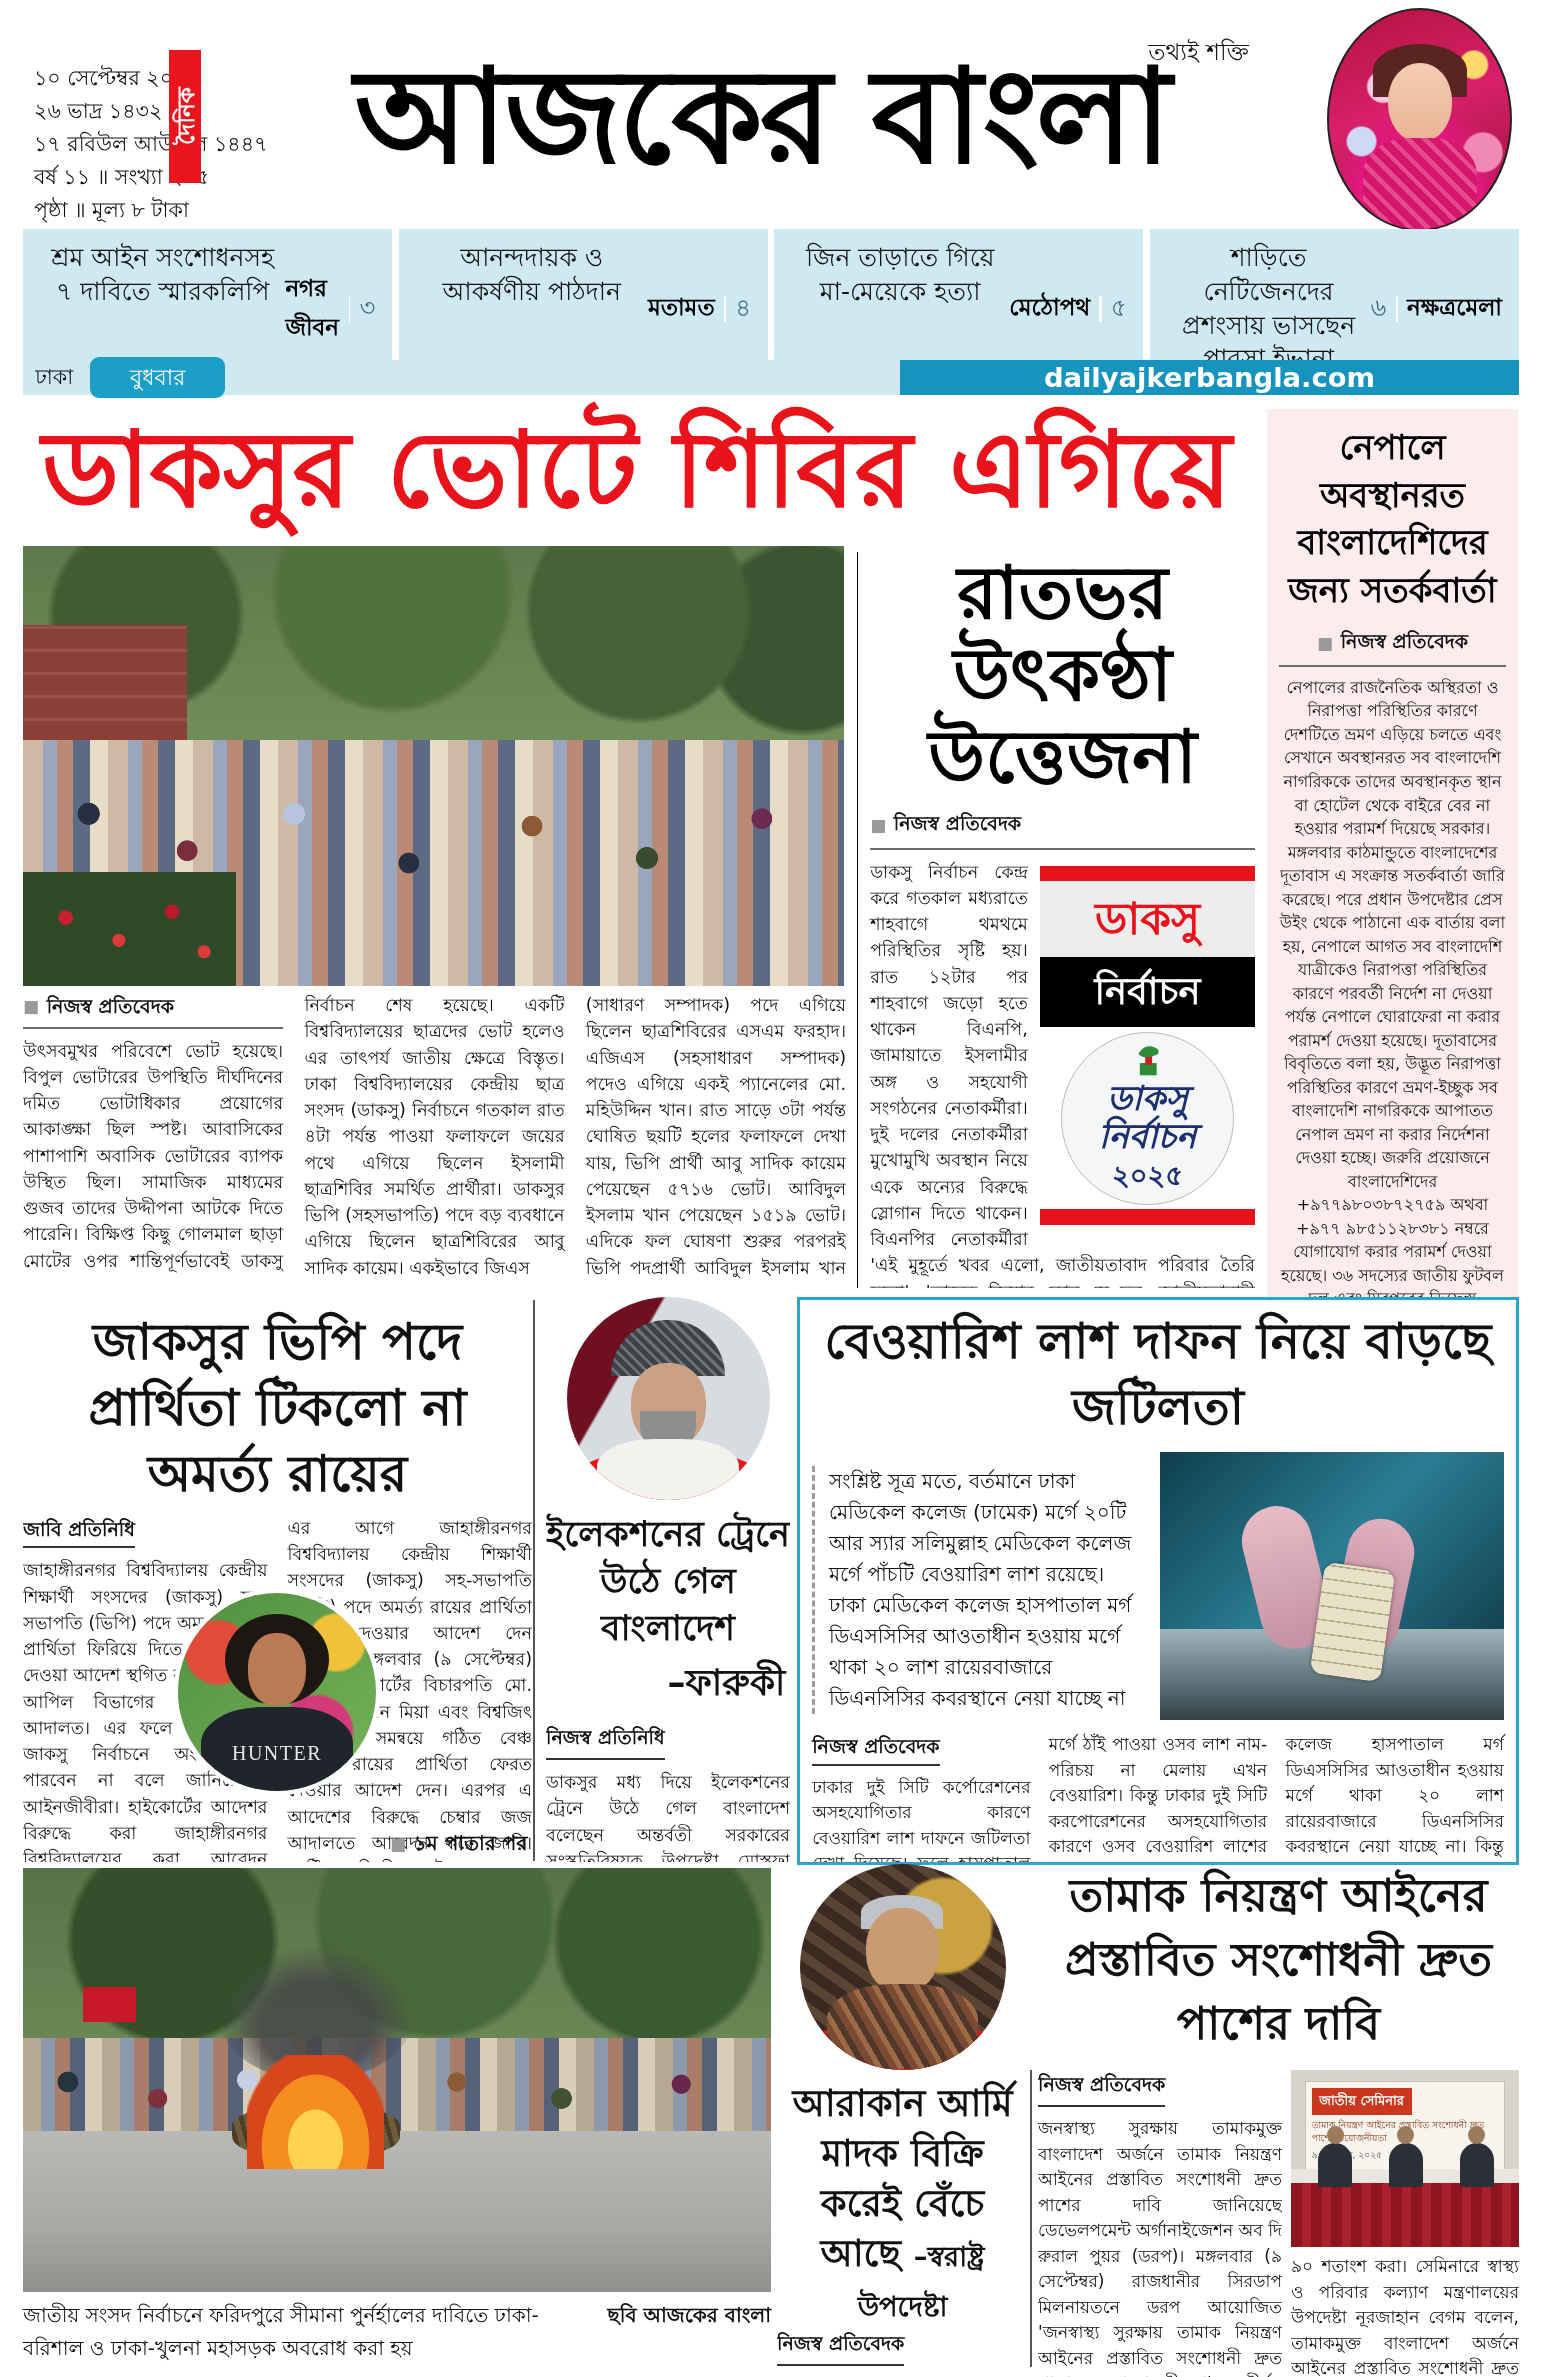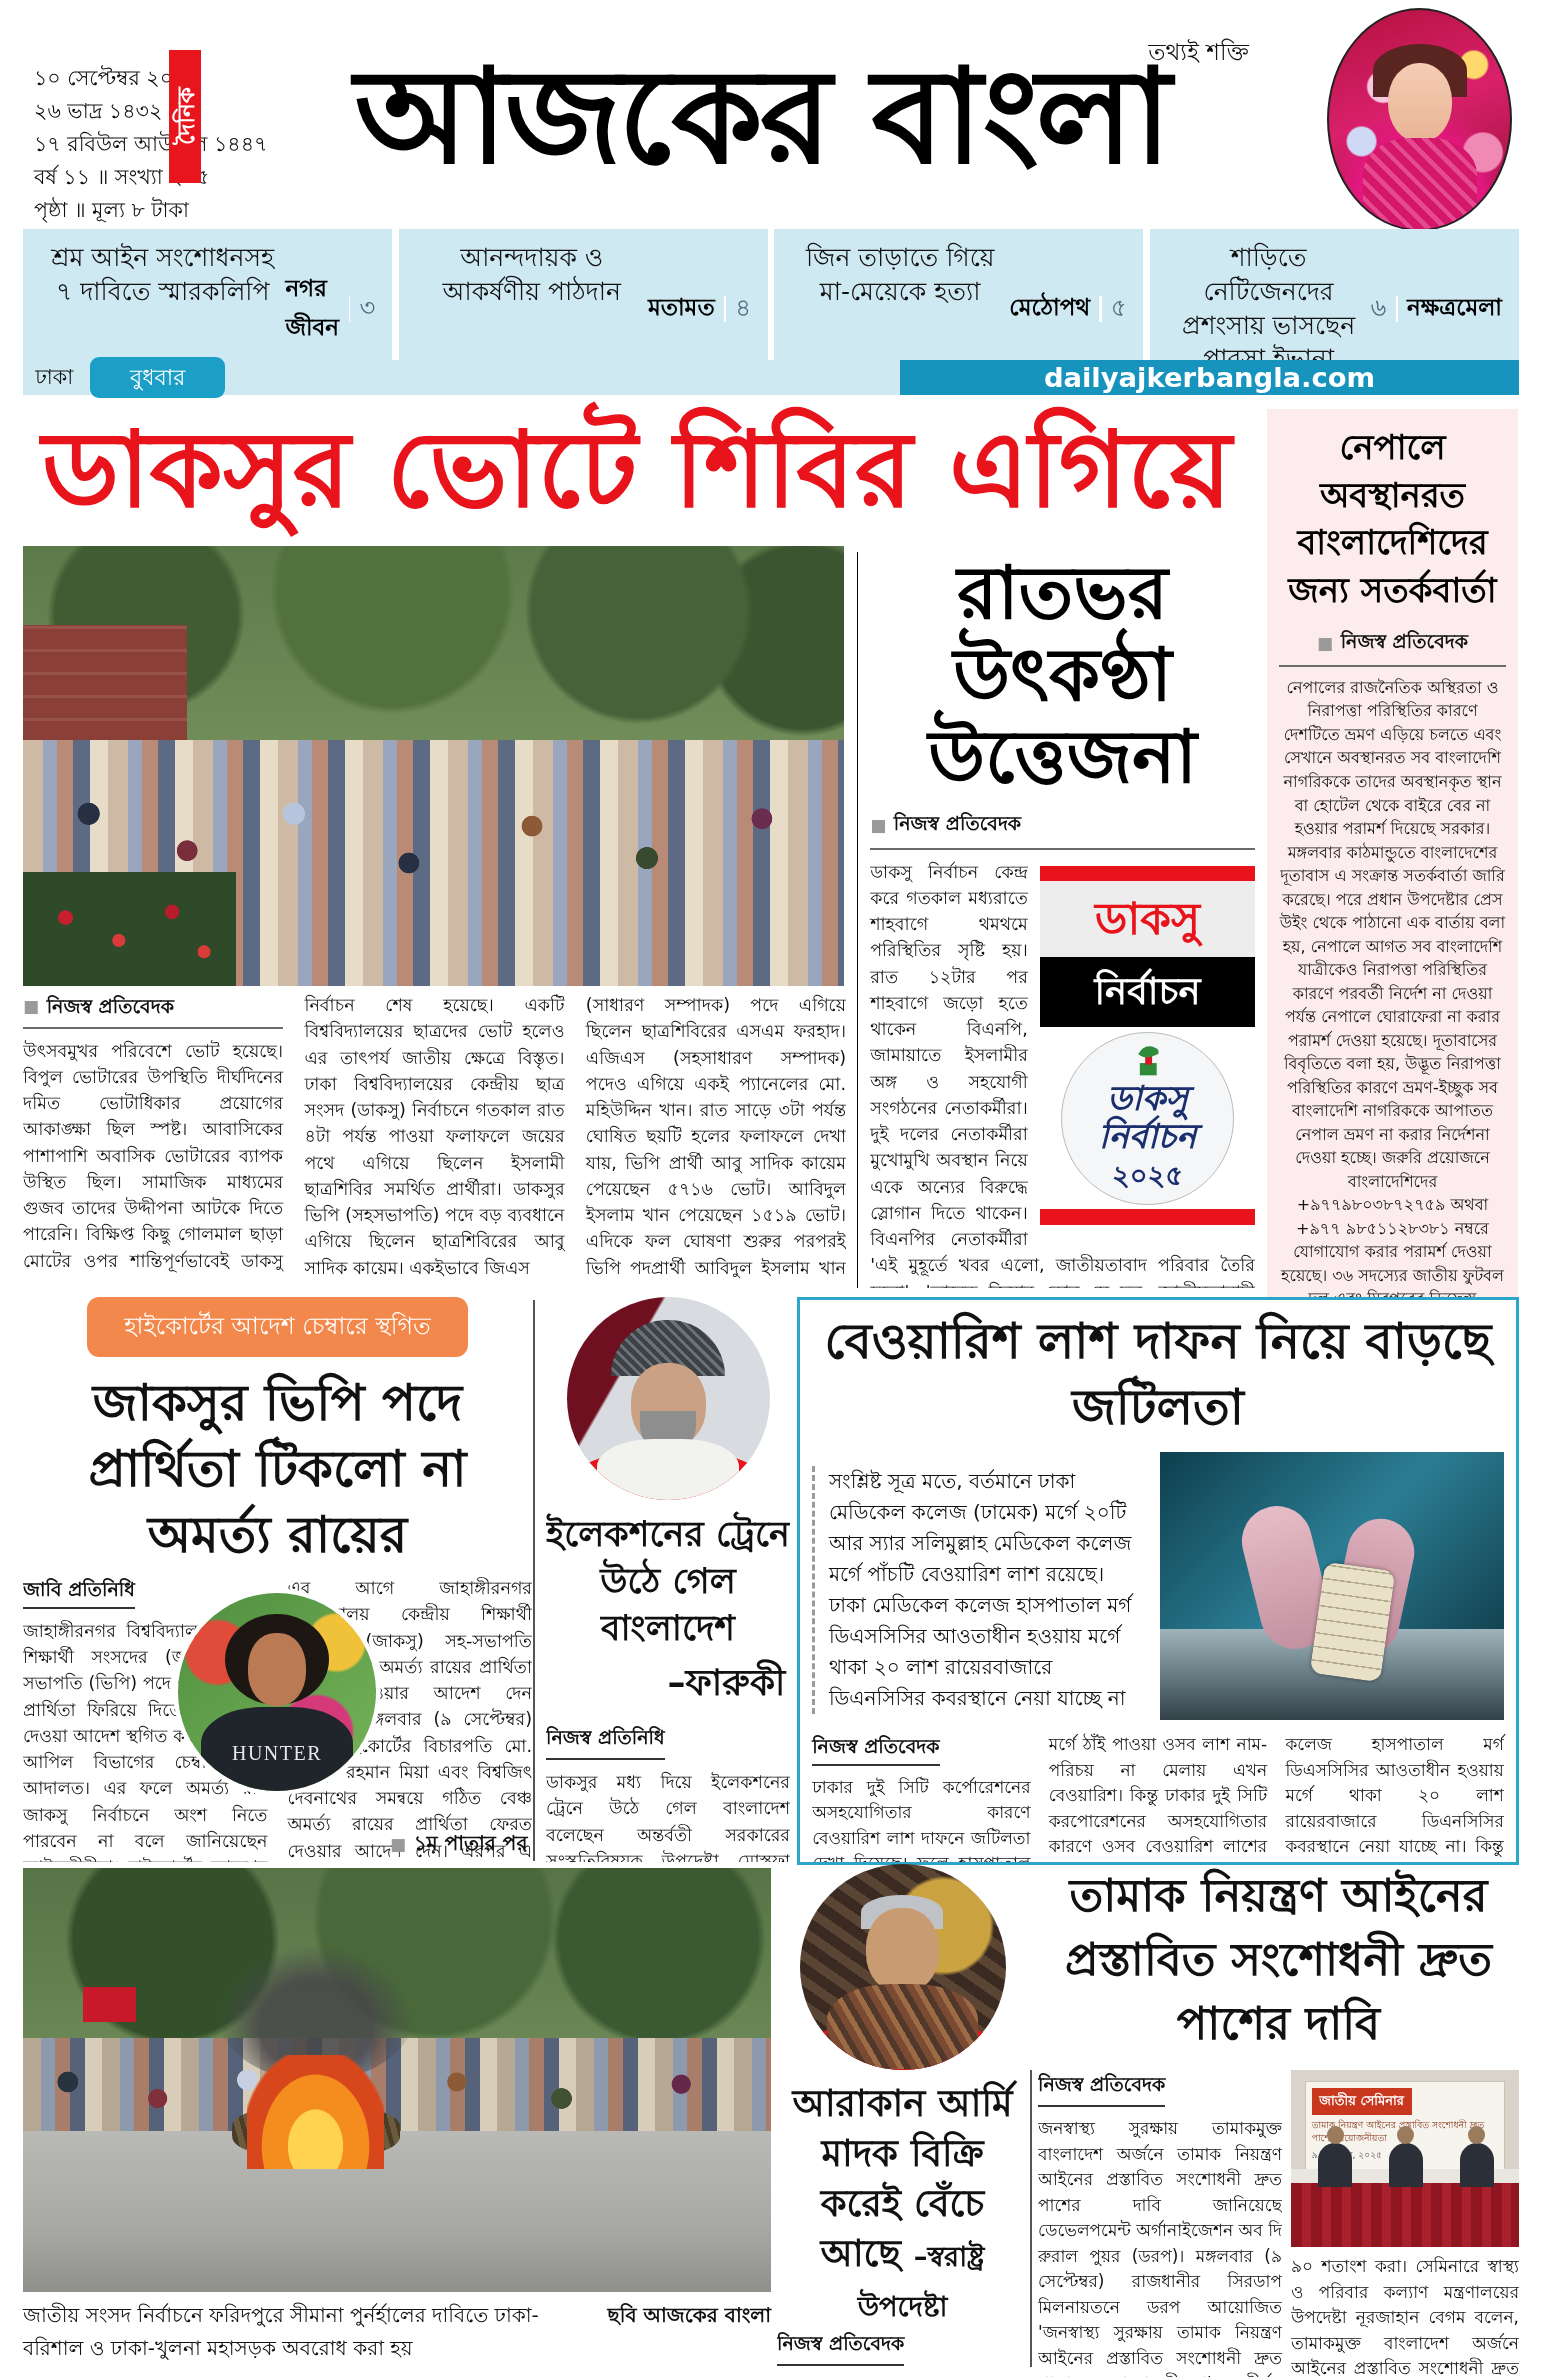--- a/index.html
+++ b/index.html
@@ -350,21 +350,20 @@
     </div>
     <p>উৎসবমুখর পরিবেশে ভোট হয়েছে। বিপুল ভোটারের উপস্থিতি দীর্ঘদিনের দমিত ভোটাধিকার প্রয়োগের আকাঙ্ক্ষা ছিল স্পষ্ট। আবাসিকের পাশাপাশি অবাসিক ভোটারের ব্যাপক উস্থিত ছিল। সামাজিক মাধ্যমের গুজব তাদের উদ্দীপনা আটকে দিতে পারেনি। বিক্ষিপ্ত কিছু গোলমাল ছাড়া মোটের ওপর শান্তিপূর্ণভাবেই ডাকসু নির্বাচন শেষ হয়েছে। একটি বিশ্ববিদ্যালয়ের ছাত্রদের ভোট হলেও এর তাৎপর্য জাতীয় ক্ষেত্রে বিস্তৃত। ঢাকা বিশ্ববিদ্যালয়ের কেন্দ্রীয় ছাত্র সংসদ (ডাকসু) নির্বাচনে গতকাল রাত ৪টা পর্যন্ত পাওয়া ফলাফলে জয়ের পথে এগিয়ে ছিলেন ইসলামী ছাত্রশিবির সমর্থিত প্রার্থীরা। ডাকসুর ভিপি (সহসভাপতি) পদে বড় ব্যবধানে এগিয়ে ছিলেন ছাত্রশিবিরের আবু সাদিক কায়েম। একইভাবে জিএস</p>
     <p>(সাধারণ সম্পাদক) পদে এগিয়ে ছিলেন ছাত্রশিবিরের এসএম ফরহাদ। এজিএস (সহসাধারণ সম্পাদক) পদেও এগিয়ে একই প্যানেলের মো. মহিউদ্দিন খান। রাত সাড়ে ৩টা পর্যন্ত ঘোষিত ছয়টি হলের ফলাফলে দেখা যায়, ভিপি প্রার্থী আবু সাদিক কায়েম পেয়েছেন ৫৭১৬ ভোট। আবিদুল ইসলাম খান পেয়েছেন ১৫১৯ ভোট। এদিকে ফল ঘোষণা শুরুর পরপরই ভিপি পদপ্রার্থী আবিদুল ইসলাম খান আবিদ তা প্রত্যাখ্যান করেন। ডাকসু নির্বাচনের ফল প্রত্যাখ্যান করে মধ্যরাতে ক্যাম্পাসে বিক্ষোভ করেন ছাত্রশিবির ছাড়া অন্যান্য প্যানেল সমর্থকরা। তারা অভিযোগ করেন, পরিকল্পিতভাবে কারচুপির মাধ্যমে ছাত্রশিবির প্রার্থীদের বিজয়ী ঘোষণা করা হয়েছে। দীর্ঘ প্রতীক্ষা, নানা নাটকীয়তা ও অনিশ্চয়তা কাটিয়ে অবশেষে অনুষ্ঠিত হলো ঢাকা বিশ্ববিদ্যালয় কেন্দ্রীয় ছাত্র সংসদ (ডাকসু) ও হল সংসদ নির্বাচনের ভোট। গতকাল দিনভর প্রার্থীদের পাল্টাপাল্টি অভিযোগ ছাড়া প্রায়</p>
 
   </div>
 
   <div class="vrule" style="left:533px;top:1300px;height:561px;"></div>
   <div class="vrule" style="left:1030px;top:2070px;height:297px;"></div>
 
   <div class="jucsu">
-    <div class="tag">হাইকোর্টের আদেশ চেম্বারে স্থগিত</div>
     <div class="jucsu-h">জাকসুর ভিপি পদে প্রার্থিতা টিকলো না অমর্ত্য রায়ের</div>
     <div class="jucsu-cols">
       <span class="byline-under">জাবি প্রতিনিধি</span>
       <p style="margin:0 0 7.6px 0;">জাহাঙ্গীরনগর বিশ্ববিদ্যালয় কেন্দ্রীয় শিক্ষার্থী সংসদের (জাকসু) সহ-সভাপতি (ভিপি) পদে অমর্ত্য রায়ের প্রার্থিতা ফিরিয়ে দিতে হাইকোর্টের দেওয়া আদেশ স্থগিত করে দিয়েছেন আপিল বিভাগের চেম্বার জজ আদালত। এর ফলে অমর্ত্য রায় জাকসু নির্বাচনে অংশ নিতে পারবেন না বলে জানিয়েছেন আইনজীবীরা। হাইকোর্টের আদেশর বিরুদ্ধে করা জাহাঙ্গীরনগর বিশ্ববিদ্যালয়ের করা আবেদন শুনানি নিয়ে মঙ্গলবার (৯ সেপ্টেম্বর) আপিল বিভাগের বিচারপতি মো. রেজাউল হক এর চেম্বার জজ আদালত এই আদেশ দেন। আদালতে জাহাঙ্গীরনগর বিশ্ববিদ্যালয়ের আবেদনের পক্ষে শুনানি করেন অ্যাডভোকেট মোহাম্মদ শিশির মনির। অন্যদিকে রিটের পক্ষে শুনানি করেন অ্যাডভোকেট মানজুর আল মতিন।</p>
       <p style="margin:0;">এর আগে জাহাঙ্গীরনগর বিশ্ববিদ্যালয় কেন্দ্রীয় শিক্ষার্থী সংসদের (জাকসু) সহ-সভাপতি (ভিপি) পদে অমর্ত্য রায়ের প্রার্থিতা ফেরত দেওয়ার আদেশ দেন হাইকোর্ট। মঙ্গলবার (৯ সেপ্টেম্বর) দুপুরে হাইকোর্টের বিচারপতি মো. মজিবুর রহমান মিয়া এবং বিশ্বজিৎ দেবনাথের সমন্বয়ে গঠিত বেঞ্চ অমর্ত্য রায়ের প্রার্থিতা ফেরত দেওয়ার আদেশ দেন। এরপর এ আদেশের বিরুদ্ধে চেম্বার জজ আদালতে আবেদন করে জাবি। সেটি শুনানি নিয়ে এই আদেশ দেন চেম্বার জজ আদালত। সোমবার (৮ সেপ্টেম্বর) হাইকোর্টের সংশ্লিষ্ট শাখায় জাকসু নির্বাচনে ভিপি প্রার্থিতা ফেরাতে রিট করা হয়। বিশ্ববিদ্যালয়ের শিক্ষার্থী অমর্ত্য রায়ের পক্ষে সুপ্রিম কোর্টের আইনজীবী মানজুর আল মতিন এ রিট আবেদন দায়ের করেন। আইনজীবী মানজুর আল মতিন সাংবাদিকদের বলেন,</p>
     </div>
     <div class="jucsu-photo">
       <div class="hair"></div>
       <div class="face"></div>
       <div class="tee"></div>

